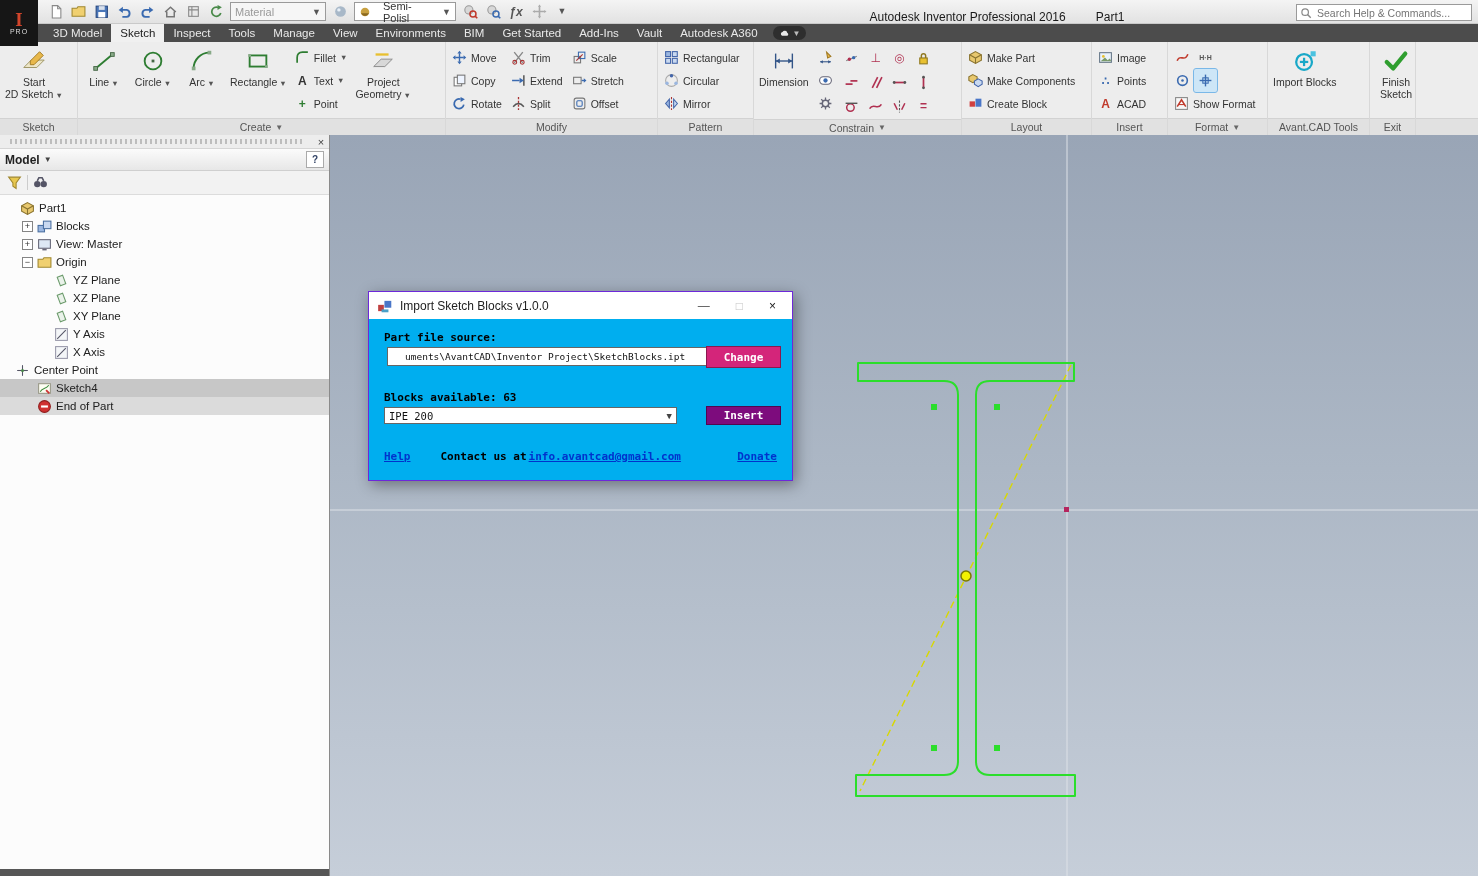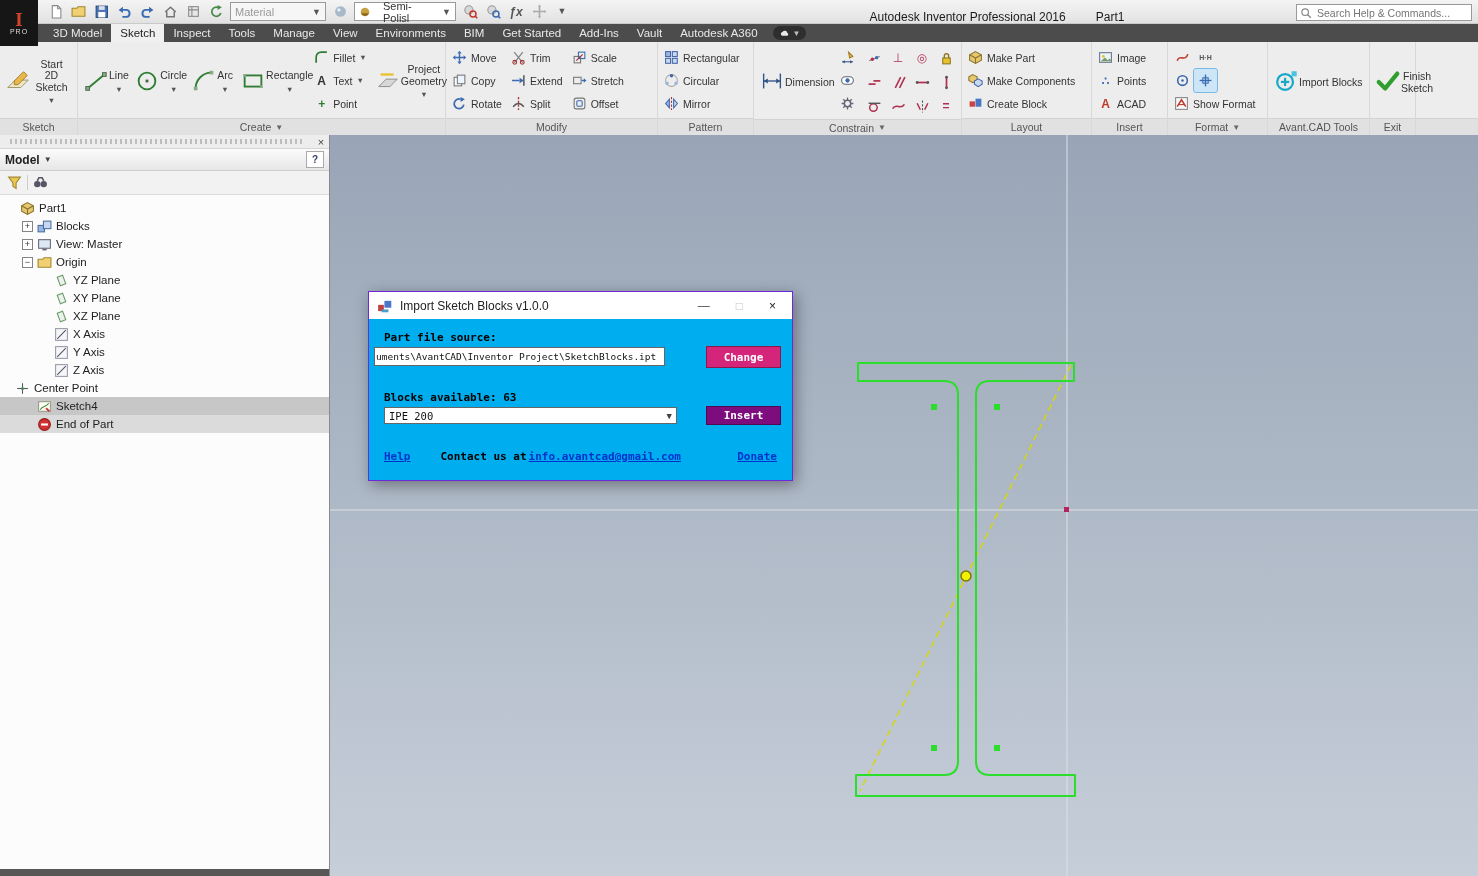--- a/index.html
+++ b/index.html
@@ -34,21 +34,21 @@
 
   
   .ribbon{position:absolute;top:42px;left:0;right:0;height:93px;background:#EDEDED;display:flex;border-bottom:1px solid #CFCFCF;}
   .rgroup{display:flex;flex-direction:column;border-right:1px solid #D8D8D8;box-sizing:border-box;flex:none;}
   .rcontent{height:77px;display:flex;align-items:flex-start;padding:2px 3px;gap:3px;box-sizing:border-box;}
   .rlabel{height:16px;background:#E1E1E1;border-top:1px solid #D2D2D2;font-size:10.5px;color:#555;display:flex;align-items:center;justify-content:center;gap:4px;}
   .rlabel .caret{font-size:8px;color:#666;}
   .rfill{flex:1;display:flex;flex-direction:column;}
   .rfill .a{height:77px;}
   .rfill .b{height:16px;background:#E1E1E1;border-top:1px solid #D2D2D2;}
-  .bigbtn{display:flex;flex-direction:row;align-items:center;min-width:46px;padding:4px 2px 0 2px;height:70px;box-sizing:border-box;border-radius:2px;text-align:center;}
+  .bigbtn{display:flex;flex-direction:column;align-items:center;min-width:46px;padding:4px 2px 0 2px;height:70px;box-sizing:border-box;border-radius:2px;text-align:center;}
   .bigbtn .blabel{font-size:10.5px;line-height:11.5px;color:#333;margin-top:3px;}
   .bigbtn .caret{font-size:7.5px;color:#555;}
   .scol{display:flex;flex-direction:column;justify-content:flex-start;padding-top:2px;}
   .sbtn{display:flex;align-items:center;gap:4px;height:23px;font-size:10.5px;color:#333;padding:0 3px;white-space:nowrap;border-radius:2px;}
   .sbtn .caret{font-size:7.5px;color:#555;}
   .icol{display:flex;flex-direction:column;padding-top:2px;}
   .gbtn{width:23px;height:23px;display:flex;align-items:center;justify-content:center;border-radius:2px;}
   .gbtn.hl{background:#CDE6F7;outline:1px solid #7AB8E8;}
   .cgrid{display:grid;grid-template-columns:repeat(4,24px);grid-auto-rows:24px;padding-top:2px;}
   .cgrid .gbtn{width:24px;height:24px;}
@@ -81,21 +81,21 @@
   
   .dialog{position:absolute;left:368px;top:291px;width:425px;height:190px;border:1px solid #6d28d9;box-shadow:3px 4px 14px rgba(0,0,0,.38);background:#00AEEF;z-index:40;box-sizing:border-box;}
   .dtitle{height:27px;background:#FFF;display:flex;align-items:center;padding:0 8px;gap:7px;font-size:12px;color:#222;}
   .dtitle .icn{width:16px;height:16px;}
   .wbtns{margin-left:auto;display:flex;gap:26px;padding-right:8px;font-size:12px;}
   .wbtn{color:#555;cursor:default;}
   .wbtn.dis{color:#C4C4C4;}
   .wbtn.close{color:#222;}
   .dbody{position:relative;height:162px;font-family:"DejaVu Sans Mono",monospace;}
   .dlabel{position:absolute;left:15px;font-size:11px;font-weight:bold;color:#000;}
-  .dinput{position:absolute;left:5px;top:28px;width:287px;height:15px;border:1px solid #666;font-family:"DejaVu Sans Mono",monospace;font-size:9.5px;padding:1px 1px;color:#111;background:#FFF;}
+  .dinput{position:absolute;left:18px;top:28px;width:287px;height:15px;border:1px solid #666;font-family:"DejaVu Sans Mono",monospace;font-size:9.5px;padding:1px 17px;color:#111;background:#FFF;}
   .dbtn{position:absolute;left:337px;width:75px;display:flex;align-items:center;justify-content:center;color:#FFF;font-weight:bold;font-size:11px;font-family:"DejaVu Sans Mono",monospace;border:1px solid rgba(0,0,0,.35);box-sizing:border-box;}
   .dbtn.change{top:27px;height:22px;background:#D4257A;}
   .dbtn.insert{top:87px;height:19px;background:#7D0C7D;}
   .dselect{position:absolute;left:15px;top:88px;width:293px;height:17px;background:#FFF;border:1px solid #666;display:flex;align-items:center;font-size:10.5px;padding:0 4px;box-sizing:border-box;color:#111;}
   .dselect .car{margin-left:auto;font-size:9px;color:#444;}
   .dlinks{position:absolute;left:15px;right:15px;top:131px;display:flex;align-items:center;font-size:11px;font-weight:bold;}
   .dlinks a{color:#0033CC;text-decoration:underline;}
   .dlinks .contact{margin-left:30px;color:#000;text-align:right;}
   .dlinks .mail{margin-left:2px;}
   .dlinks .donate{margin-left:auto;}
@@ -906,60 +906,50 @@
           </span>
           <span class="tlabel">YZ Plane</span>
         </div>
         <div class="trow" style="padding-left: 39px;">
           <span class="exp blank"></span>
           <span class="icn">
             <svg viewBox="0 0 14 14">
               <path d="M3 4 L8 2 L11 10 L6 12 Z" fill="#EAF2EA" stroke="#6A9A6A"></path>
             </svg>
           </span>
-          <span class="tlabel">XY Plane</span>
+          <span class="tlabel">XZ Plane</span>
         </div>
         <div class="trow" style="padding-left: 39px;">
           <span class="exp blank"></span>
           <span class="icn">
             <svg viewBox="0 0 14 14">
               <path d="M3 4 L8 2 L11 10 L6 12 Z" fill="#EAF2EA" stroke="#6A9A6A"></path>
             </svg>
           </span>
-          <span class="tlabel">XZ Plane</span>
+          <span class="tlabel">XY Plane</span>
         </div>
         <div class="trow" style="padding-left: 39px;">
           <span class="exp blank"></span>
           <span class="icn">
             <svg viewBox="0 0 14 14">
               <rect x="1.5" y="1.5" width="11" height="11" fill="#F4F6F8" stroke="#99A"></rect>
               <line x1="3" y1="11" x2="11" y2="3" stroke="#556"></line>
             </svg>
           </span>
-          <span class="tlabel">X Axis</span>
+          <span class="tlabel">Y Axis</span>
         </div>
         <div class="trow" style="padding-left: 39px;">
           <span class="exp blank"></span>
           <span class="icn">
             <svg viewBox="0 0 14 14">
               <rect x="1.5" y="1.5" width="11" height="11" fill="#F4F6F8" stroke="#99A"></rect>
               <line x1="3" y1="11" x2="11" y2="3" stroke="#556"></line>
             </svg>
           </span>
-          <span class="tlabel">Y Axis</span>
-        </div>
-        <div class="trow" style="padding-left: 39px;">
-          <span class="exp blank"></span>
-          <span class="icn">
-            <svg viewBox="0 0 14 14">
-              <rect x="1.5" y="1.5" width="11" height="11" fill="#F4F6F8" stroke="#99A"></rect>
-              <line x1="3" y1="11" x2="11" y2="3" stroke="#556"></line>
-            </svg>
-          </span>
-          <span class="tlabel">Z Axis</span>
+          <span class="tlabel">X Axis</span>
         </div>
         <div class="trow" style="">
           <span class="exp blank"></span>
           <span class="icn">
             <svg viewBox="0 0 14 14">
               <line x1="7" y1="2" x2="7" y2="12" stroke="#556"></line>
               <line x1="2" y1="7" x2="12" y2="7" stroke="#556"></line>
               <circle cx="7" cy="7" r="1.4" fill="#4A8A4A"></circle>
             </svg>
           </span>

